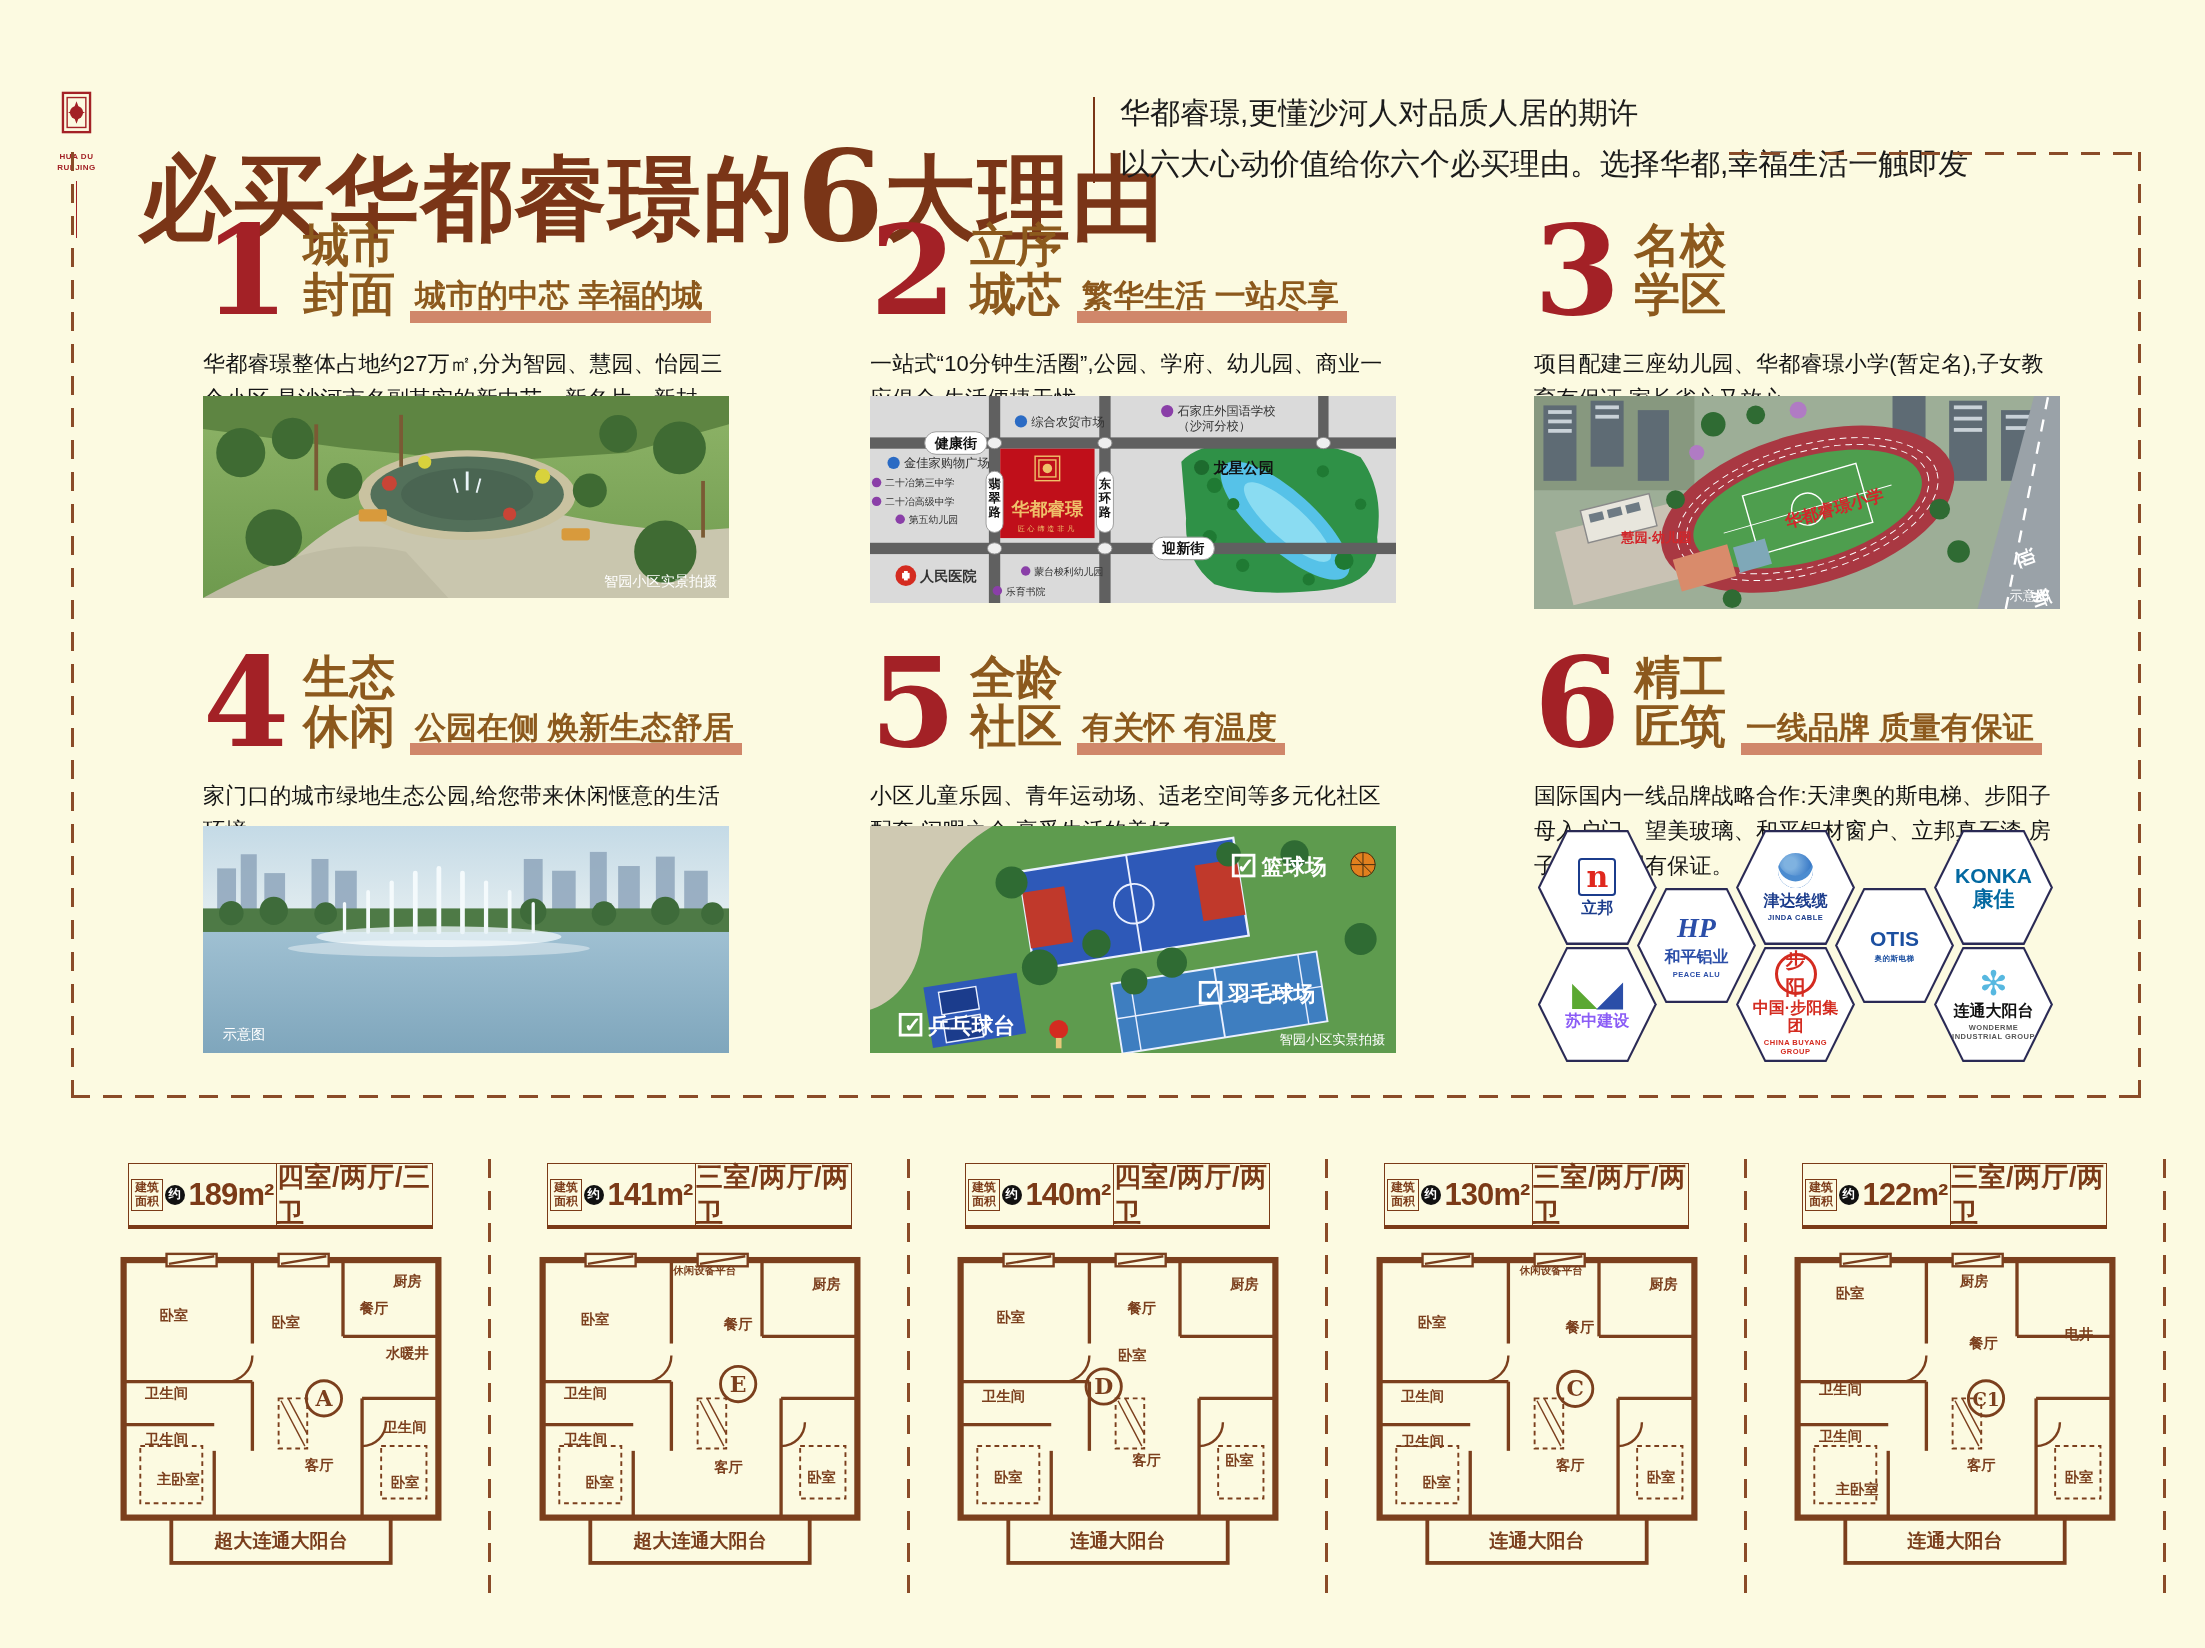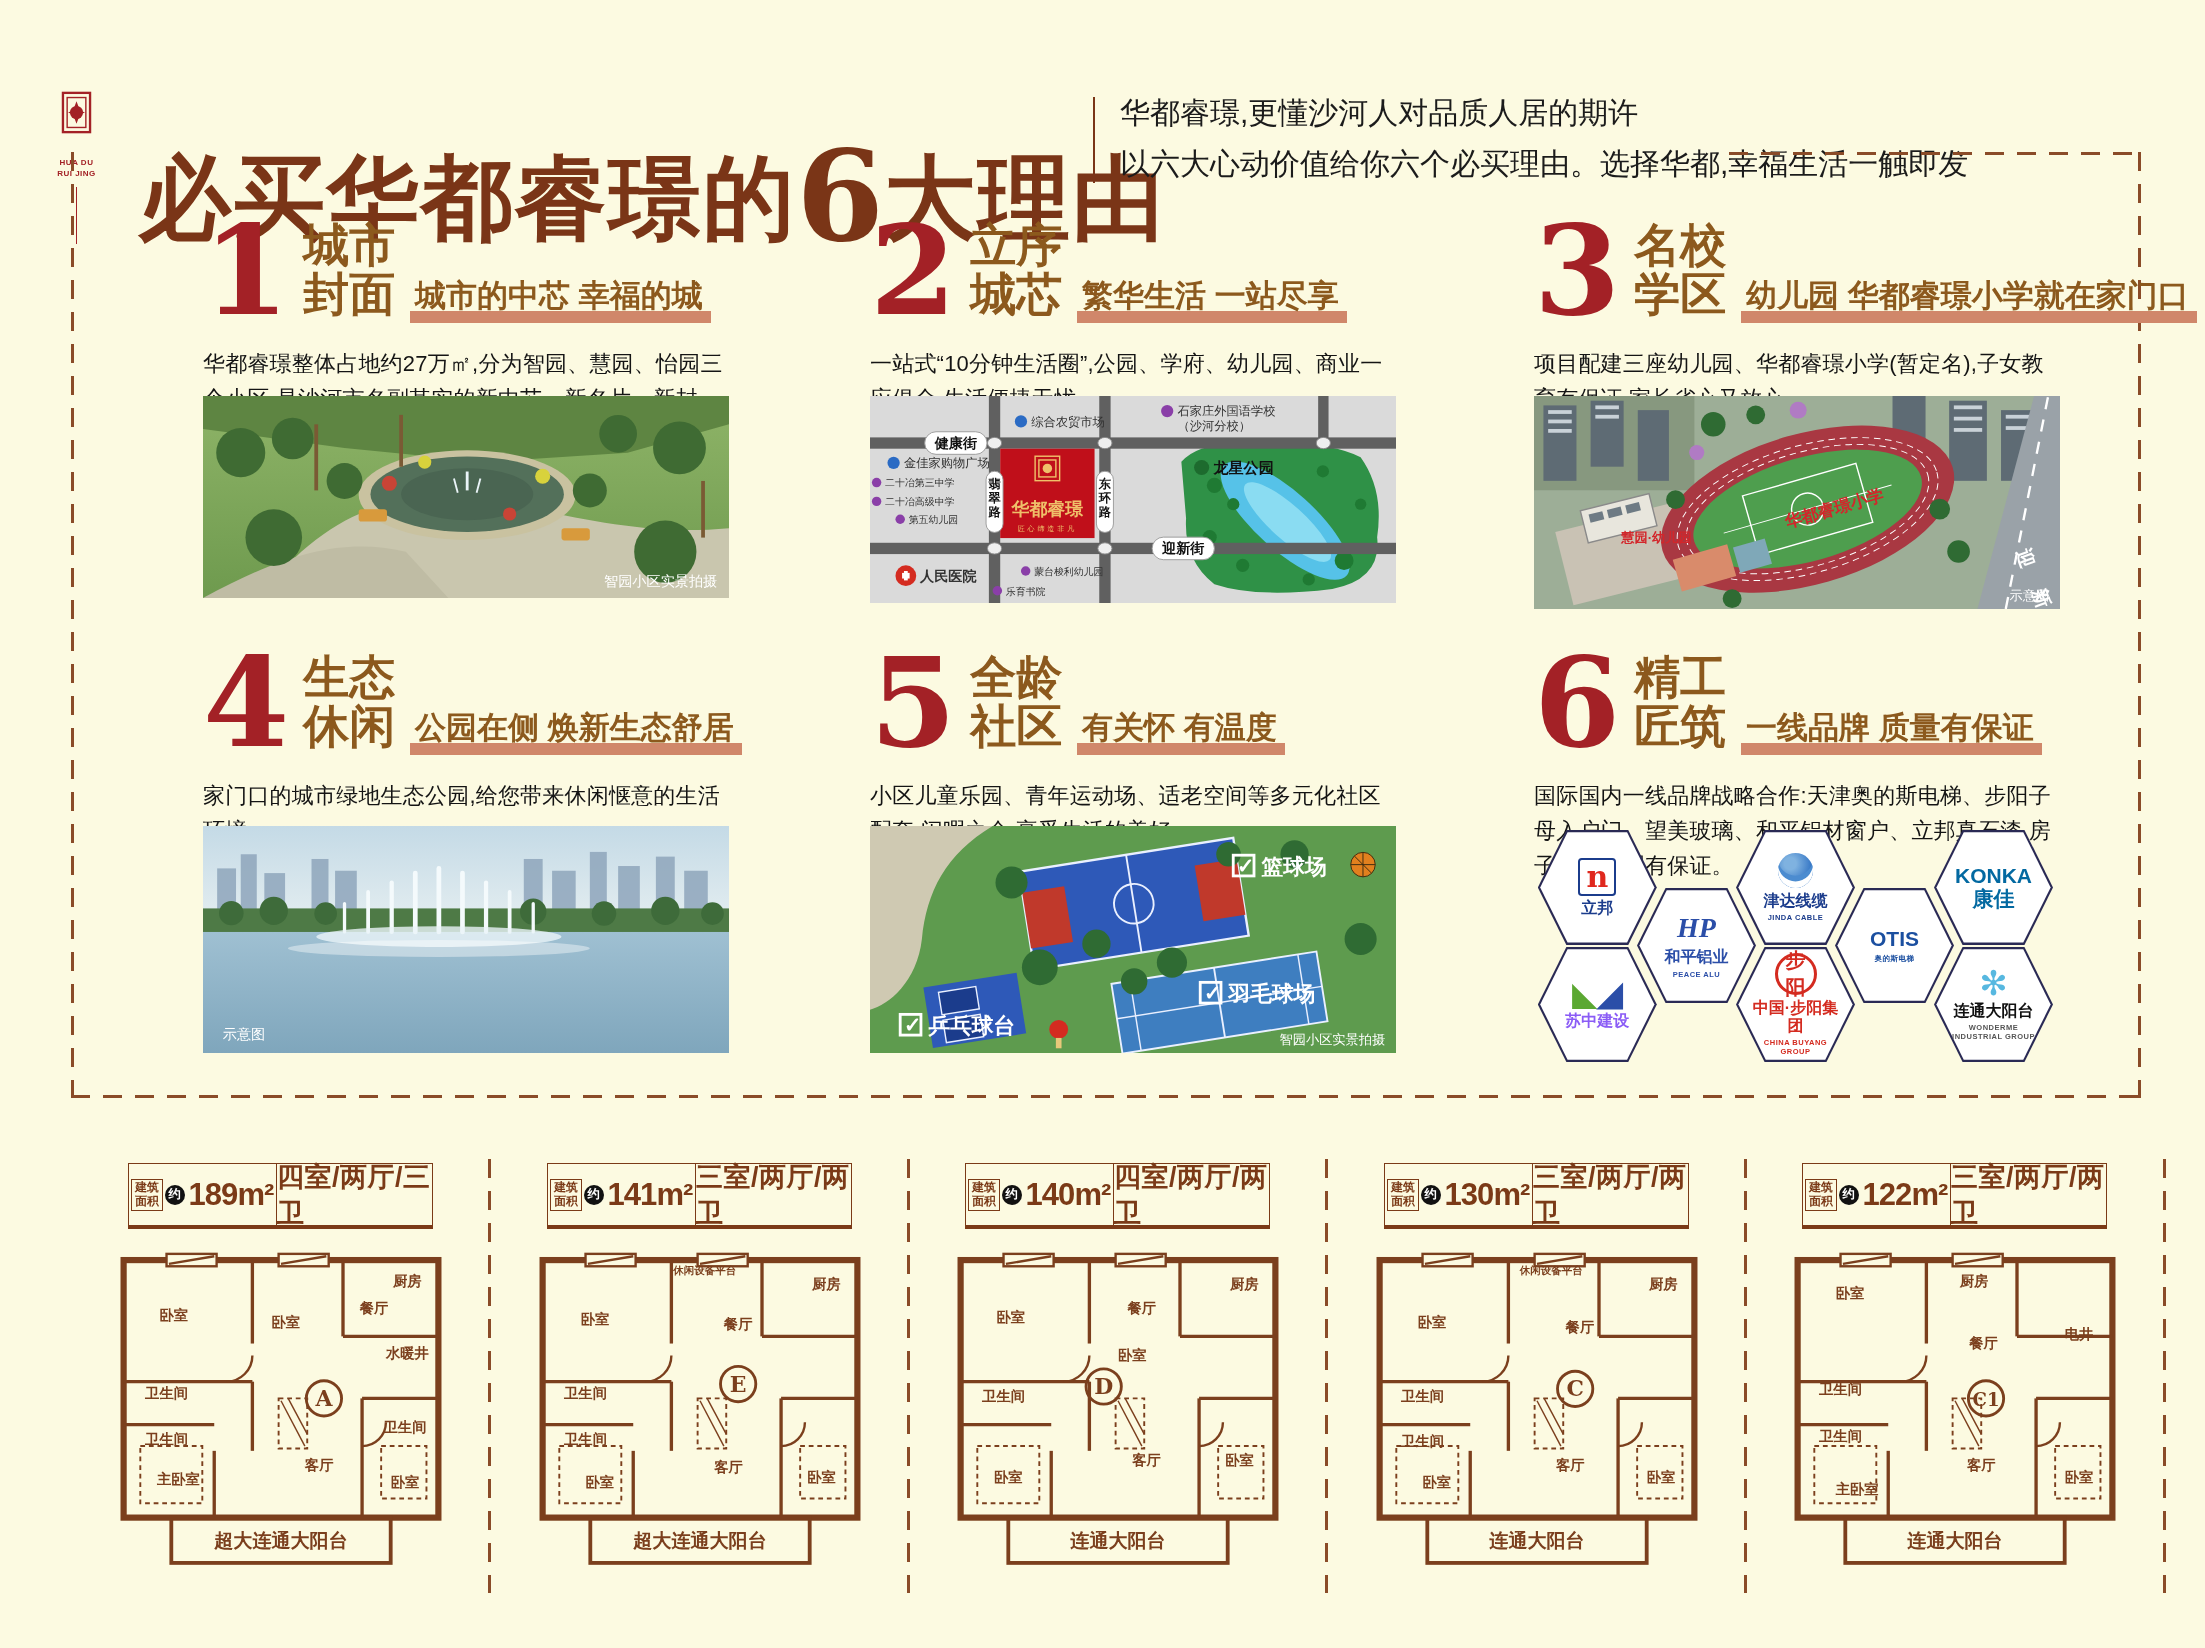--- a/index.html
+++ b/index.html
@@ -2,21 +2,21 @@
 <html style="font-size:7.5px"><head>
 <meta charset="utf-8">
 <style>
   html,body{margin:0;padding:0;}
   .page{position:relative;width:2205px;height:1649px;background:#FCFAE1;overflow:hidden;
         font-family:"Liberation Sans",sans-serif;color:#151515;}
 
   
   .logo-block{position:absolute;left:53px;top:91px;width:47px;text-align:center;}
   .logo-seal{display:block;margin:0 auto;}
-  .logo-en{margin-top:24px;color:#A32126;font-size:8px;font-weight:bold;letter-spacing:0.5px;line-height:1.35;}
+  .logo-en{margin-top:18px;color:#A32126;font-size:8px;font-weight:bold;letter-spacing:0.5px;line-height:1.35;}
   .logo-line{width:0.9px;height:57px;background:#A32126;margin:7.5px auto 0;}
 
   .main-title{position:absolute;left:139px;top:60px;color:#7A3517;font-weight:bold;
               font-family:"Liberation Serif","DejaVu Serif",serif;font-size:92px;letter-spacing:1.9px;white-space:nowrap;}
   .main-title .big-num{font-size:126px;font-family:"DejaVu Serif",serif;vertical-align:-10.4px;letter-spacing:0;}
   .title-divider{position:absolute;left:1093px;top:97px;width:2.4px;height:86px;background:#7A3517;}
   .subtitle{position:absolute;left:1120px;top:98px;font-size:30px;color:#1b1b1b;line-height:1.0;}
   .subtitle div{margin-bottom:21px;white-space:nowrap;}
   .dash-h{position:absolute;height:3.3px;background:repeating-linear-gradient(90deg,#8a4b28 0 19px,transparent 19px 32px);}
   .dash-v{position:absolute;width:3.3px;background:repeating-linear-gradient(180deg,#8a4b28 0 19px,transparent 19px 32px);}
@@ -269,21 +269,20 @@
     </div>
   </div>
 
   <div class="sec" style="left:1534px;top:221px;">
     <div class="sec-head">
       <div class="sec-num">3</div>
       <div class="sec-titles">
         <span>名校</span>
           <span>学区</span>
       </div>
-      <div class="sec-sub">幼儿园 华都睿璟小学就在家门口</div>
     </div>
     <div class="sec-body">项目配建三座幼儿园、华都睿璟小学(暂定名),子女教育有保证,家长省心又放心。</div>
     <div class="sec-fig fig-r1" style="height:213px;">
       <svg viewBox="0 0 1115 452" preserveAspectRatio="none">
         <rect width="1115" height="452" fill="#9DAE97"></rect>
         <path d="M0,0 H340 V200 H0 Z" fill="#87987F"></path>
         <g fill="#5E6B74">
           <rect x="20" y="20" width="70" height="160"></rect>
             <rect x="120" y="10" width="70" height="140"></rect>
           <rect x="220" y="30" width="66" height="150"></rect>

